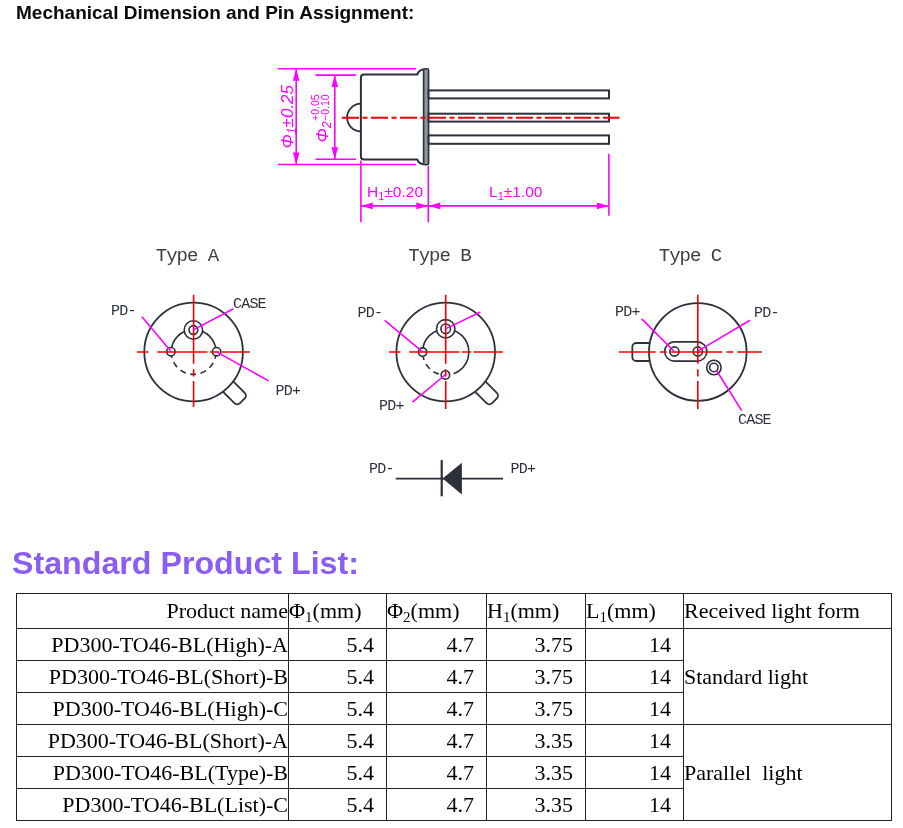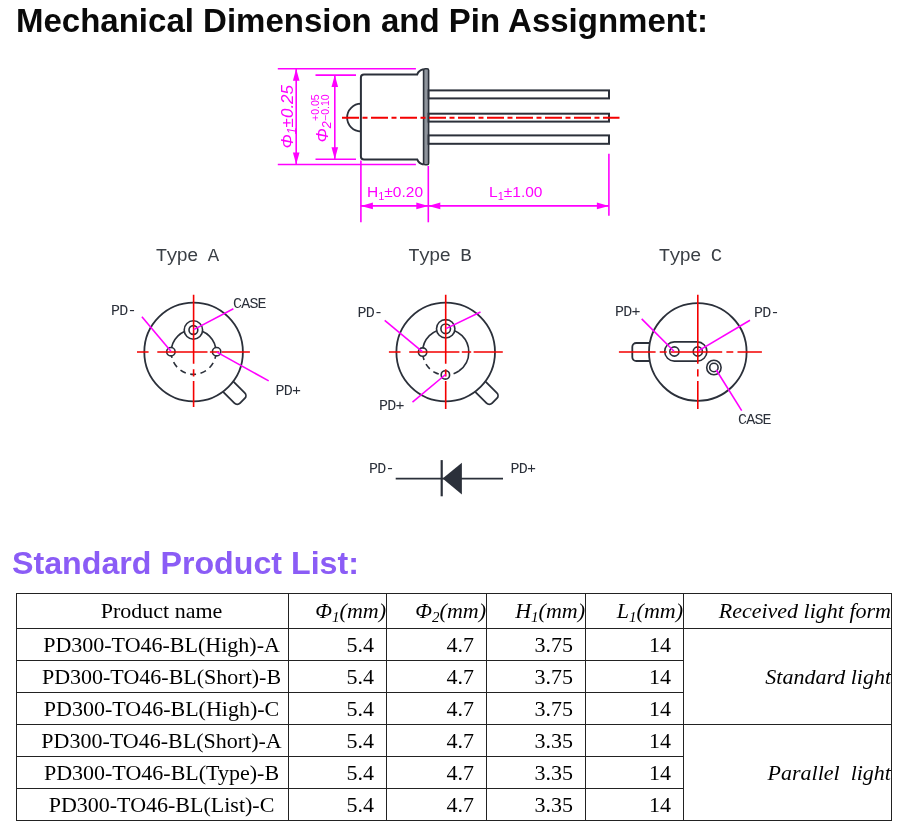--- a/index.html
+++ b/index.html
@@ -1,26 +1,26 @@
 <!DOCTYPE html>
 <html><head>
 <meta charset="utf-8">
 <style>
   html,body{margin:0;padding:0;background:#fff;width:903px;height:828px;overflow:hidden;}
   body{font-family:"Liberation Sans",sans-serif;position:relative;}
-  .h1{position:absolute;left:16px;top:2px;font-weight:bold;font-size:33px;color:#0a0a0a;}
+  .h1{position:absolute;left:16px;top:2px;font-weight:bold;font-size:19px;color:#0a0a0a;}
   .h2{position:absolute;left:12px;top:544.5px;font-weight:bold;font-size:32.2px;color:#8b5cf6;}
   svg{position:absolute;left:0;top:0;}
   table{position:absolute;left:16px;top:593px;border-collapse:collapse;table-layout:fixed;
         font-family:"Liberation Serif",serif;font-size:22px;color:#000;}
   td{border:1.6px solid #222;padding:0;vertical-align:middle;overflow:hidden;}
   sub{font-size:68%;vertical-align:baseline;position:relative;bottom:-0.28em;}
-  td.nm{text-align:center;padding-left:18px;}
+  td.nm{text-align:right;padding-left:18px;}
   td.nu{text-align:right;padding-right:12px;margin-left:12px;}
-  td.ce{text-align:right;font-style:italic;}
+  td.ce{text-align:left;}
 </style>
 </head>
 <body>
 <div class="h1">Mechanical Dimension and Pin Assignment:</div>
 <div class="h2">Standard Product List:</div>
 <svg width="903" height="560" viewBox="0 0 903 560">
 <g id="sideview">
 
   <g stroke="#ff00ff" stroke-width="1.6" fill="none">
     <line x1="277.8" y1="68.8" x2="415.9" y2="68.8"></line>

